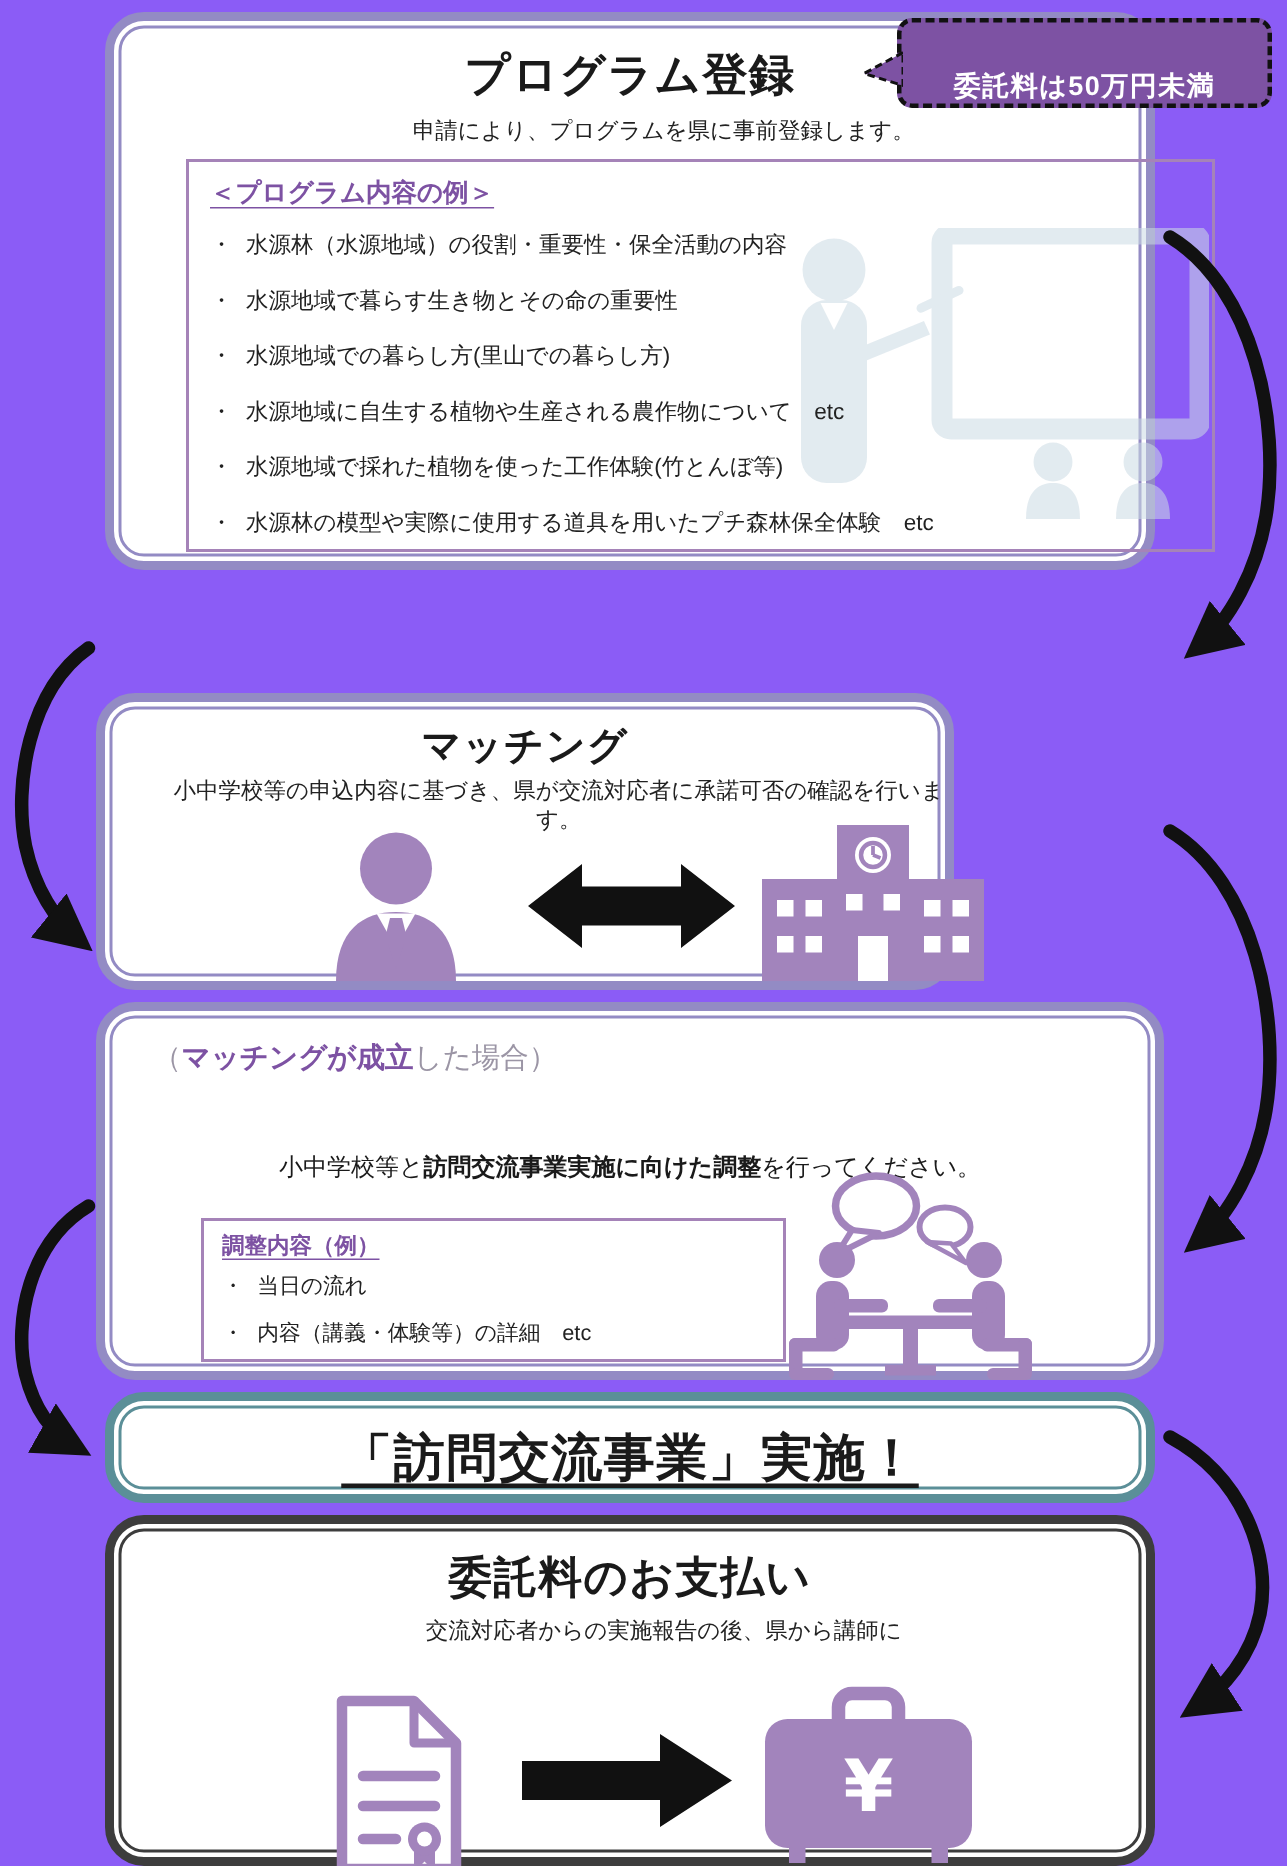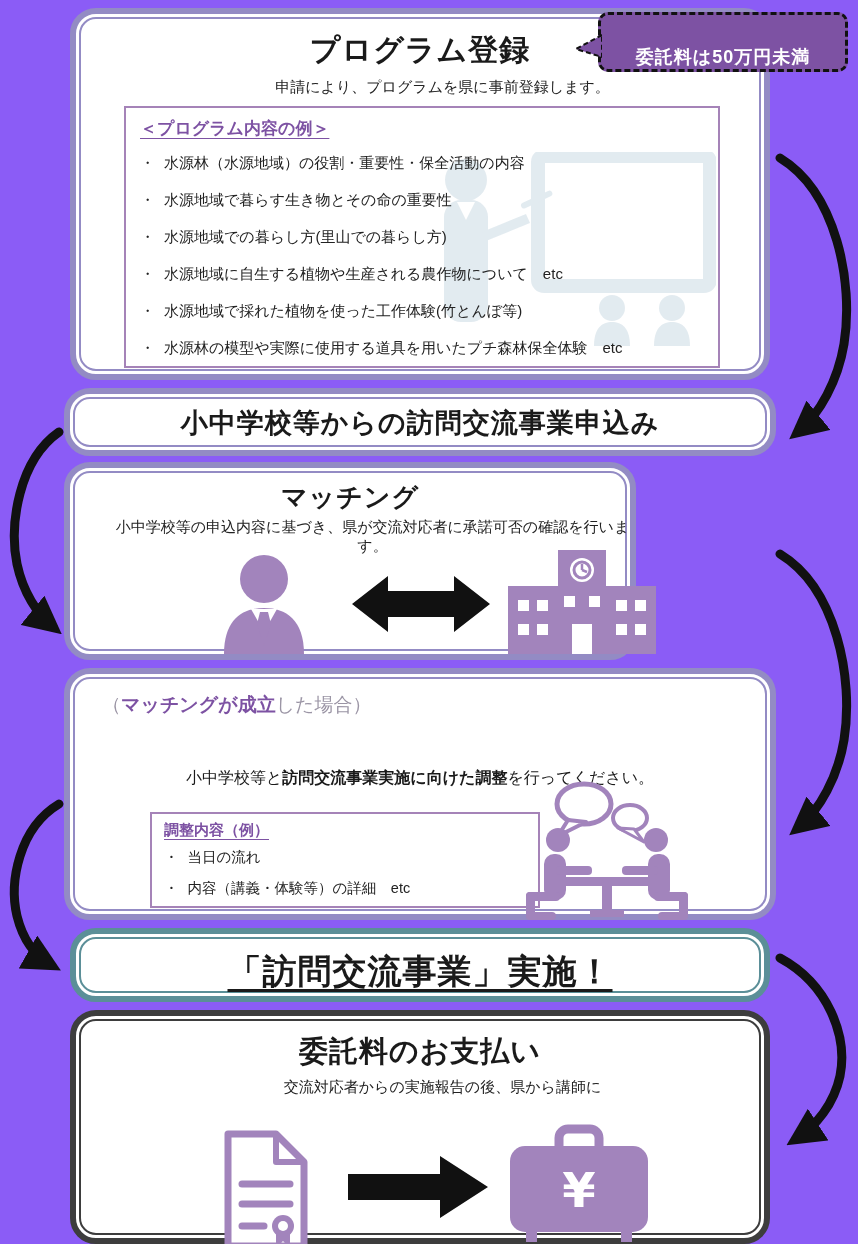--- a/index.html
+++ b/index.html
@@ -51,21 +51,21 @@
     </marker>
   </defs>
 </svg>
 
 <div id="canvas">
 
   <div class="dbox lav" style="left:70px;top:8px;width:700px;height:372px;">
     <div class="abs ctr t-big" style="top:16px;">プログラム登録</div>
     <div class="abs ctr t-body" style="top:64px;">申請により、プログラムを県に事前登録します。</div>
 
-    <div class="thinbox" style="left:48px;top:92px;width:596px;height:262px;text-align:center;">
+    <div class="thinbox" style="left:48px;top:92px;width:686px;height:262px;text-align:center;">
 
       <svg class="abs" style="right:2px;top:44px;opacity:.55;z-index:0;" width="302" height="212" viewBox="0 0 302 212">
         <rect x="124" y="4" width="172" height="130" rx="6" fill="none" stroke="var(--watermark)" stroke-width="14"></rect>
         <circle cx="52" cy="28" r="21" fill="var(--watermark)"></circle>
         <rect x="30" y="48" width="44" height="122" rx="17" fill="var(--watermark)"></rect>
         <polygon points="43,50 61,50 52,68" fill="#fff"></polygon>
         <polygon points="68,80 112,62 116,71 72,89" fill="var(--watermark)"></polygon>
         <rect x="106" y="52" width="34" height="6" rx="3" transform="rotate(-25 106 52)" fill="var(--watermark)"></rect>
         <circle cx="198" cy="156" r="13" fill="var(--watermark)"></circle>
         <path d="M180,194 C180,176 188,170 198,170 C208,170 216,176 216,194 Z" fill="var(--watermark)"></path>
@@ -107,23 +107,20 @@
     <svg class="tail" width="26" height="30" viewBox="0 0 26 30">
       <polygon points="26,4 0,18 26,26" fill="var(--purple)" stroke="#111" stroke-width="2" stroke-dasharray="5 3"></polygon>
     </svg>
     <span class="bl">委託料は50万円未満</span>
   </div>
 
   <svg class="arrowsvg" style="left:768px;top:152px;" width="90" height="290" viewBox="0 0 90 290">
     <path d="M12,6 C68,40 86,130 76,192 C70,228 52,262 30,280" fill="none" stroke="#111" stroke-width="9" stroke-linecap="round" marker-end="url(#ah)"></path>
   </svg>
 
-  <div class="dbox lav" style="left:64px;top:388px;width:712px;height:68px;">
-    <div class="abs ctr" style="top:11px;font-size:27px;font-weight:800;color:#1a1a1a;letter-spacing:1px;">小中学校等からの訪問交流事業申込み</div>
-  </div>
 
   <svg class="arrowsvg" style="left:3px;top:424px;" width="62" height="215" viewBox="0 0 62 215">
     <path d="M56,8 C16,36 6,100 14,140 C20,168 34,190 50,203" fill="none" stroke="#111" stroke-width="9" stroke-linecap="round" marker-end="url(#ah)"></path>
   </svg>
 
   <div class="dbox lav" style="left:64px;top:462px;width:572px;height:198px;">
     <div class="abs ctr t-mid" style="top:12px;">マッチング</div>
     <div class="abs ctr t-body" style="top:50px;">小中学校等の申込内容に基づき、県が交流対応者に承諾可否の確認を行います。</div>
 
     <svg class="abs" style="left:148px;top:84px;" width="92" height="102" viewBox="0 0 92 102">
@@ -164,21 +161,21 @@
   </svg>
 
   <div class="dbox lav" style="left:64px;top:668px;width:712px;height:252px;">
     <div class="abs" style="left:32px;top:18px;font-size:19px;color:var(--gray-text);">
       <span>（</span><span style="color:var(--purple);font-weight:800;">マッチングが成立</span><span>した場合）</span>
     </div>
     <div class="abs ctr" style="top:94px;font-size:16px;color:#1a1a1a;">
       <span>小中学校等と</span><span style="font-weight:800;">訪問交流事業実施に向けた調整</span><span>を行ってください。</span>
     </div>
 
-    <div class="thinbox" style="left:80px;top:138px;width:390px;height:96px;">
+    <div class="thinbox" style="left:64px;top:138px;width:390px;height:96px;">
       <div class="abs ph" style="left:12px;top:7px;font-size:15px;">調整内容（例）</div>
       <ul class="dots abs" style="left:12px;top:34px;font-size:14.5px;">
         <li style="margin-bottom:12px;">
             <span class="b">・</span>
             <span>当日の流れ</span>
           </li>
         <li>
             <span class="b">・</span>
             <span>内容（講義・体験等）の詳細　etc</span>
           </li>

